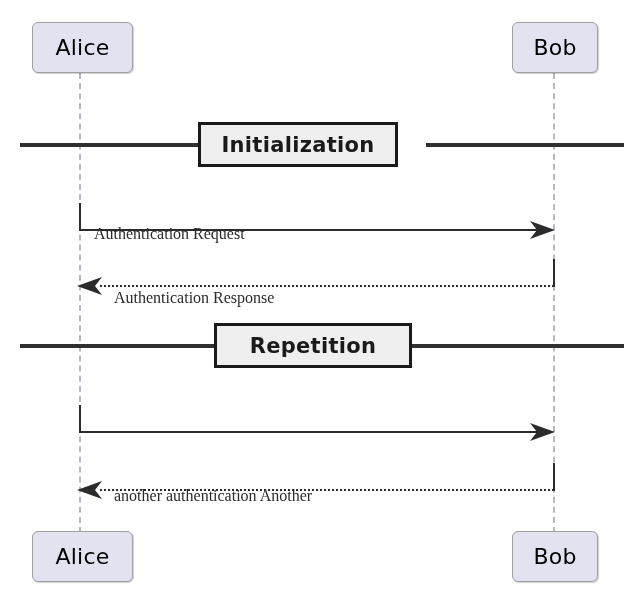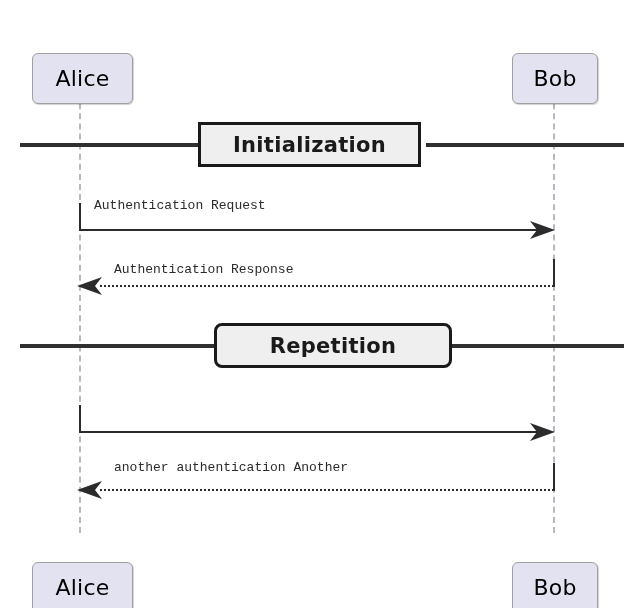--- a/index.html
+++ b/index.html
@@ -27,21 +27,20 @@
     border: 1.5px solid #A0A0A0;
     border-radius: 6px;
     display: flex;
     align-items: center;
     justify-content: center;
     color: #000000;
     font-size: 22px;
     font-family: "DejaVu Sans", sans-serif;
     letter-spacing: 0.2px;
     box-shadow: 1px 1px 1px rgba(0,0,0,0.18);
-    margin-top: 31px;
   }
 
   
   .lifeline {
     position: absolute;
     width: 0;
     border-left: 2px dashed #B8B8C4;
   }
 
   
@@ -63,24 +62,25 @@
     font-size: 21px;
     font-weight: bold;
     color: #1A1A1A;
     font-family: "DejaVu Sans", sans-serif;
     letter-spacing: 0.3px;
   }
 
   
   .msg-label {
     position: absolute;
-    font-size: 13px;
+    font-size: 16px;
     color: #2B2B2B;
-    font-family: Liberation Mono, monospace;
+    font-family: Liberation Serif, serif;
     white-space: nowrap;
+    margin-top: 27px;
   }
   .msg-line-solid {
     position: absolute;
     height: 0;
     border-top: 2px solid #2B2B2B;
   }
   .msg-line-dotted {
     position: absolute;
     height: 0;
     border-top: 2px dotted #2B2B2B;
@@ -100,41 +100,41 @@
 
   <div class="participant-box" style="left:32px; top:22px; width:101px; height:51px;">
     <span>Alice</span>
   </div>
   <div class="participant-box" style="left:512px; top:22px; width:86px; height:51px;">
     <span>Bob</span>
   </div>
 
   <div class="divider-line" style="left:20px; top:143px; width:180px;"></div>
   <div class="divider-line" style="left:426px; top:143px; width:198px;"></div>
-  <div class="divider-box" style="left:198px; top:122px; width:223px; height:45px;">
+  <div class="divider-box" style="left:198px; top:122px; width:200px; height:45px;">
     <span>Initialization</span>
   </div>
 
   <div class="msg-label" style="left:94px; top:198px;">Authentication Request</div>
   <div class="msg-line-solid" style="left:80px; top:229px; width:462px;"></div>
   <svg class="arrow-svg" style="left:530px; top:217px;" width="26" height="26" viewBox="0 0 26 26">
     <path d="M 0 4 L 25 13 L 0 22 L 7 13 Z" fill="#2B2B2B"></path>
   </svg>
   <div style="position:absolute; left:79px; top:203px; width:2px; height:28px; background:#2B2B2B;"></div>
 
   <div class="msg-label" style="left:114px; top:262px;">Authentication Response</div>
   <div class="msg-line-dotted" style="left:100px; top:285px; width:454px;"></div>
   <svg class="arrow-svg" style="left:76px; top:273px;" width="26" height="26" viewBox="0 0 26 26">
     <path d="M 26 4 L 1 13 L 26 22 L 19 13 Z" fill="#2B2B2B"></path>
   </svg>
   <div style="position:absolute; left:553px; top:259px; width:2px; height:28px; background:#2B2B2B;"></div>
 
   <div class="divider-line" style="left:20px; top:344px; width:196px;"></div>
   <div class="divider-line" style="left:410px; top:344px; width:214px;"></div>
-  <div class="divider-box" style="left:214px; top:323px; width:238px; height:45px;border-radius:8px;">
+  <div class="divider-box" style="left:214px; top:323px; width:198px; height:45px;">
     <span>Repetition</span>
   </div>
 
   <div class="msg-line-solid" style="left:80px; top:431px; width:462px;"></div>
   <svg class="arrow-svg" style="left:530px; top:419px;" width="26" height="26" viewBox="0 0 26 26">
     <path d="M 0 4 L 25 13 L 0 22 L 7 13 Z" fill="#2B2B2B"></path>
   </svg>
   <div style="position:absolute; left:79px; top:405px; width:2px; height:28px; background:#2B2B2B;"></div>
 
   <div class="msg-label" style="left:114px; top:460px;">another authentication Another</div>

